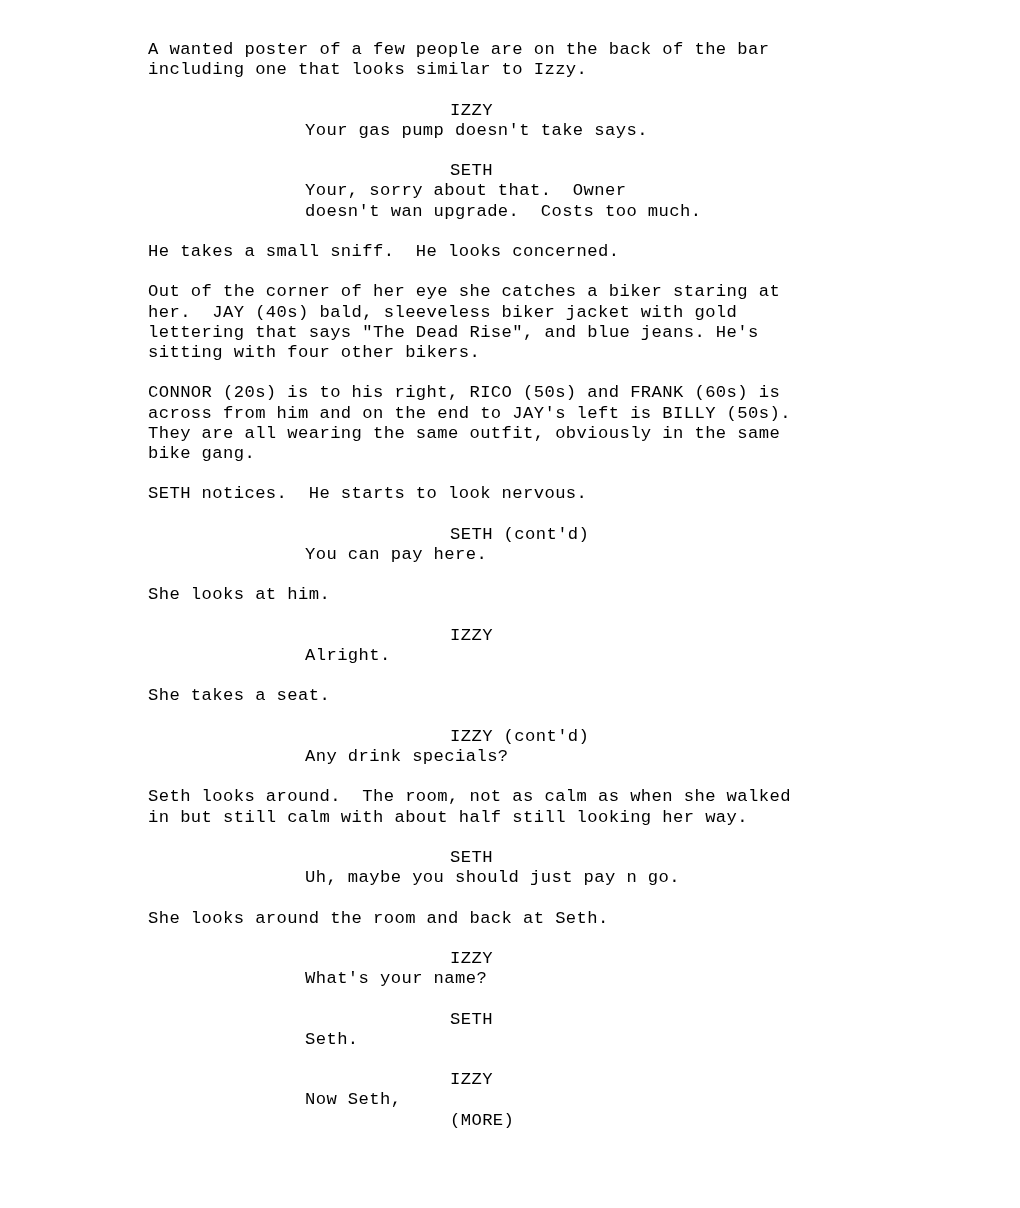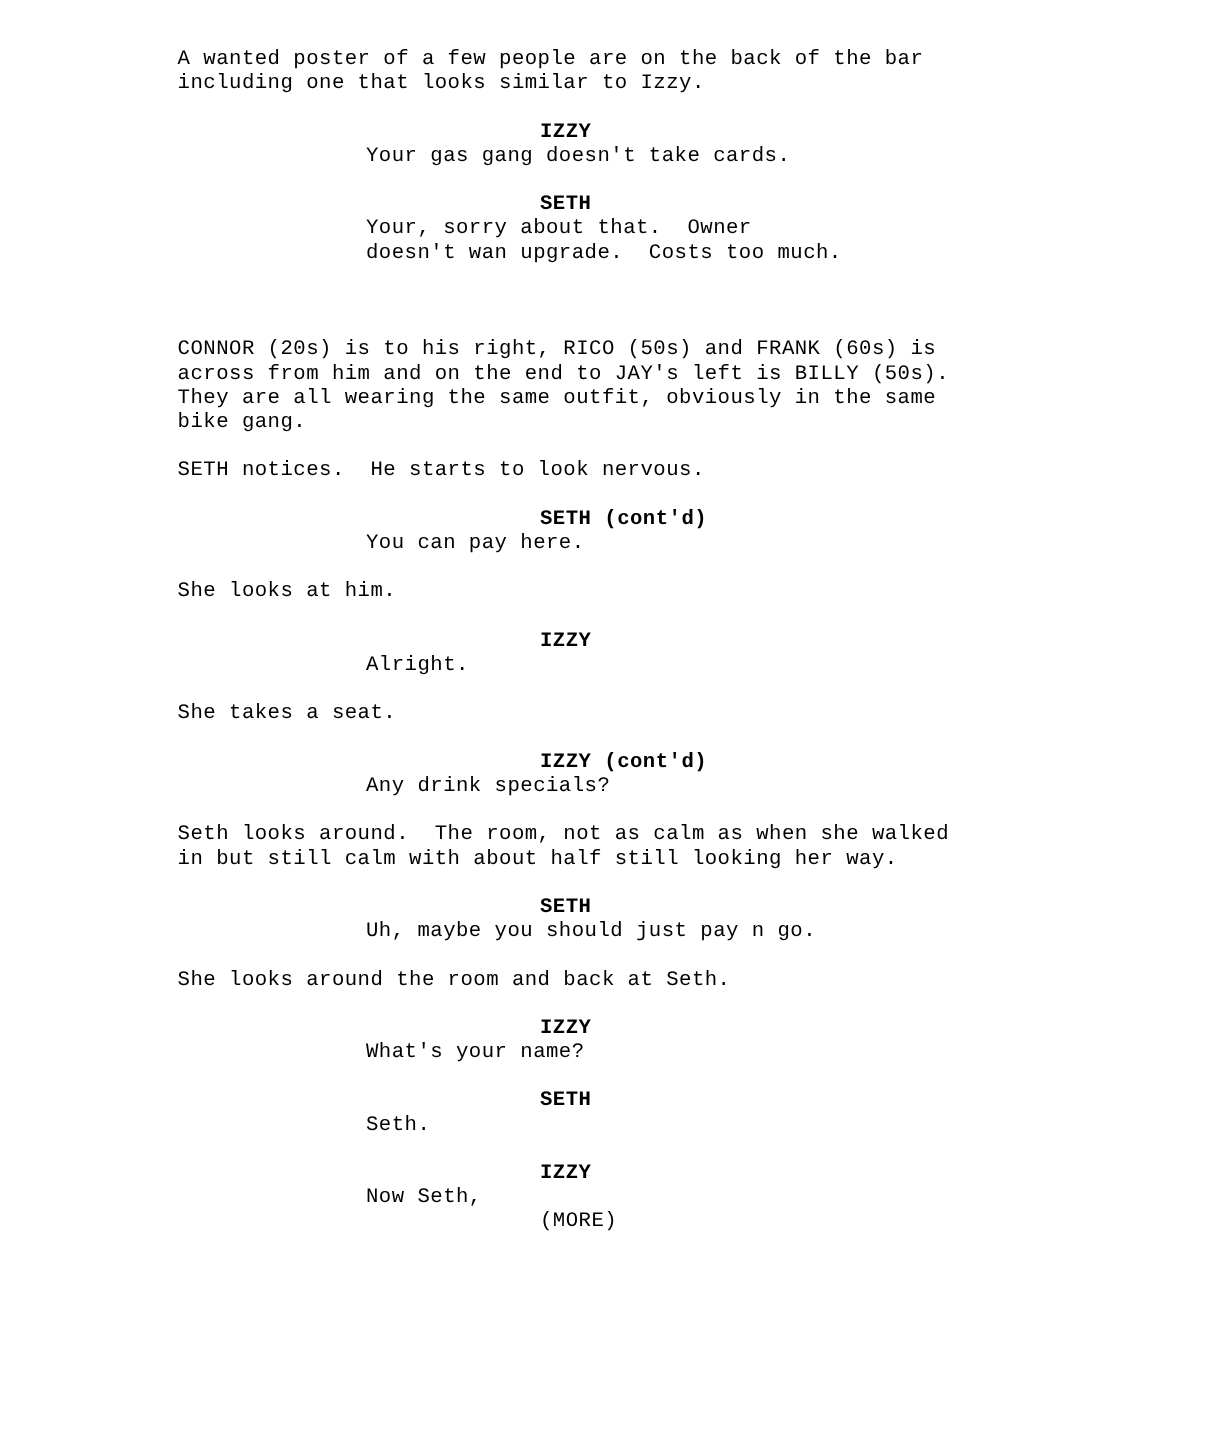--- a/index.html
+++ b/index.html
@@ -33,37 +33,39 @@
     margin-left: 148px;
     margin-right: 90px;
     white-space: pre-wrap;
   }
   .blank {
     height: 20.2px;
   }
   .character {
     margin-left: 450px;
     white-space: pre;
-    font-weight: bold;
   }
   .dialogue {
     margin-left: 305px;
     margin-right: 140px;
     white-space: pre-wrap;
   }
   .more {
     margin-left: 450px;
     white-space: pre;
     font-family: Liberation Mono, monospace;
   }
 </style>
 </head>
 <body>
 
 <div class="page">
   <div class="script" id="script-body"><div class="action">A wanted poster of a few people are on the back of the bar
-including one that looks similar to Izzy.</div><div class="blank"></div><div class="character">IZZY</div><div class="dialogue">Your gas gang doesn't take cards.</div><div class="blank"></div><div class="character">SETH</div><div class="dialogue">Your, sorry about that.  Owner
-doesn't wan upgrade.  Costs too much.</div><div class="blank"></div><div class="blank"></div><div class="blank"></div><div class="action">CONNOR (20s) is to his right, RICO (50s) and FRANK (60s) is
+including one that looks similar to Izzy.</div><div class="blank"></div><div class="character">IZZY</div><div class="dialogue">Your gas pump doesn't take says.</div><div class="blank"></div><div class="character">SETH</div><div class="dialogue">Your, sorry about that.  Owner
+doesn't wan upgrade.  Costs too much.</div><div class="blank"></div><div class="action">He takes a small sniff.  He looks concerned.</div><div class="blank"></div><div class="action">Out of the corner of her eye she catches a biker staring at
+her.  JAY (40s) bald, sleeveless biker jacket with gold
+lettering that says "The Dead Rise", and blue jeans. He's
+sitting with four other bikers.</div><div class="blank"></div><div class="action">CONNOR (20s) is to his right, RICO (50s) and FRANK (60s) is
 across from him and on the end to JAY's left is BILLY (50s).
 They are all wearing the same outfit, obviously in the same
 bike gang.</div><div class="blank"></div><div class="action">SETH notices.  He starts to look nervous.</div><div class="blank"></div><div class="character">SETH (cont'd)</div><div class="dialogue">You can pay here.</div><div class="blank"></div><div class="action">She looks at him.</div><div class="blank"></div><div class="character">IZZY</div><div class="dialogue">Alright.</div><div class="blank"></div><div class="action">She takes a seat.</div><div class="blank"></div><div class="character">IZZY (cont'd)</div><div class="dialogue">Any drink specials?</div><div class="blank"></div><div class="action">Seth looks around.  The room, not as calm as when she walked
 in but still calm with about half still looking her way.</div><div class="blank"></div><div class="character">SETH</div><div class="dialogue">Uh, maybe you should just pay n go.</div><div class="blank"></div><div class="action">She looks around the room and back at Seth.</div><div class="blank"></div><div class="character">IZZY</div><div class="dialogue">What's your name?</div><div class="blank"></div><div class="character">SETH</div><div class="dialogue">Seth.</div><div class="blank"></div><div class="character">IZZY</div><div class="dialogue">Now Seth,</div><div class="more">(MORE)</div></div>
 </div>
 
 </body></html>

